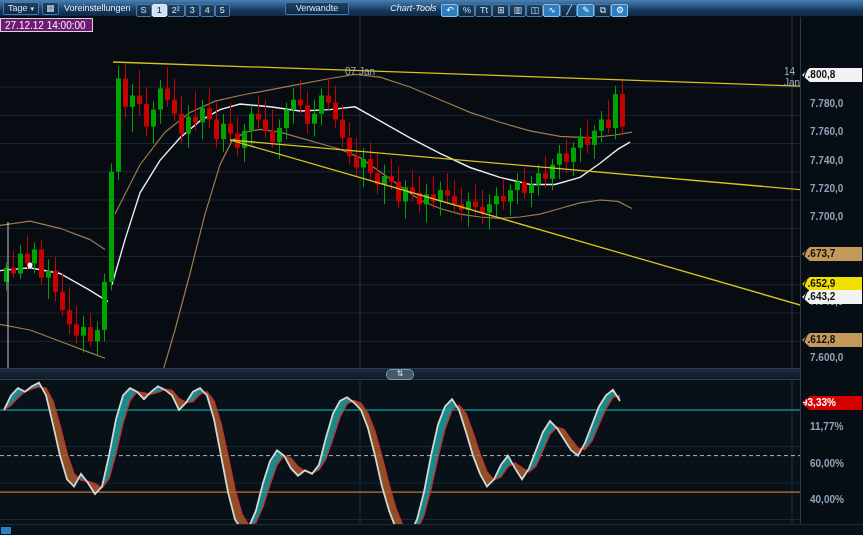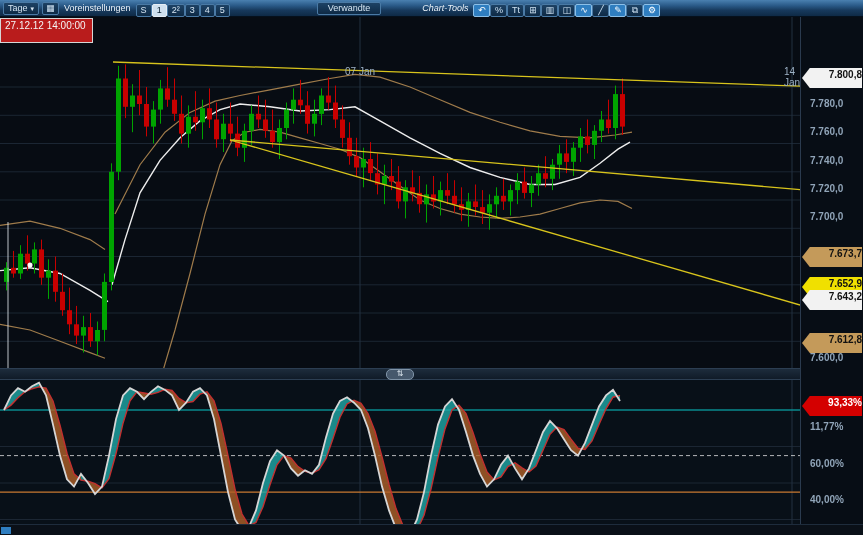--- a/index.html
+++ b/index.html
@@ -13,39 +13,39 @@
   .tb-btn{background:linear-gradient(#1d4265,#0e2a45);border:1px solid #4a7aa5;border-radius:2px;
     color:#d5e5f2;font-size:9px;height:13px;line-height:10px;padding:0 4px;cursor:pointer;
     font-family:"Liberation Sans",sans-serif;}
   .tb-btn.active{background:#cfe0ee;color:#0a2030;border-color:#e5eef5;}
   .tb-label{color:#e9f1f8;font-size:9px;padding:6px 2px;white-space:nowrap;}
   .tb-icon{width:17px;box-sizing:border-box;text-align:center;font-size:9px;padding:0 1px;
     background:linear-gradient(#1d4265,#0e2a45);border:1px solid #4a7aa5;border-radius:2px;
     color:#cfe2f2;height:13px;line-height:11px;cursor:pointer;}
   .tb-icon.blue{background:#2f7ec0;border-color:#8cc0e8;color:#fff;}
   .caret{font-size:7px;margin-left:3px;}
-  .related{margin-left:84px;padding:0 10px;}
+  .related{margin-left:52px;padding:0 10px;}
   .tools-lbl{margin-left:36px;font-style:italic;}
   
   #main-chart{position:absolute;left:0;top:17px;background:#070c13;}
   #osc-chart{position:absolute;left:0;top:380px;background:#081018;}
   #date-labels{position:absolute;left:0;top:17px;width:800px;height:15px;pointer-events:none;z-index:3;}
   .dlabel{position:absolute;top:3px;transform:translateX(-50%);color:#9db1c5;font-size:10px;margin-top:46px;}
-  .tooltip{position:absolute;left:0;top:18px;background:#b91c1c;border:1px solid #d6d6d6;
-    color:#f5f5f5;font-size:10px;padding:1px 6px 11px 4px;z-index:7;white-space:nowrap;}
+  .tooltip{position:absolute;left:0;top:18px;background:#701a75;border:1px solid #d6d6d6;
+    color:#f5f5f5;font-size:10px;padding:1px 6px 0 4px;z-index:7;white-space:nowrap;}
   .splitter{position:absolute;left:0;top:368px;width:800px;height:12px;box-sizing:border-box;
     background:linear-gradient(#1d2c3c,#101b28);border-top:1px solid #2c3e52;
     border-bottom:1px solid #2c3e52;display:flex;align-items:center;justify-content:center;z-index:4;}
   .pill{width:26px;height:9px;background:#46586c;border:1px solid #8094a8;border-radius:5px;
     color:#dfe8f0;font-size:8px;line-height:8px;text-align:center;cursor:pointer;}
   
   .axis-col{position:absolute;left:800px;top:17px;width:63px;height:507px;background:#070d15;
     border-left:1px solid #2a3a4e;z-index:2;}
   .tick{position:absolute;left:9px;color:#90a4b8;font-size:10px;line-height:12px;white-space:nowrap;font-weight:bold;}
-  .badge{position:absolute;left:1px;width:60px;height:20px;line-height:14px;text-align:right;
+  .badge{position:absolute;left:1px;width:60px;height:14px;line-height:14px;text-align:left;
     font-size:10px;font-weight:bold;clip-path:polygon(0 50%,13% 0,100% 0,100% 100%,13% 100%);z-index:3;}
   
   .bottom-bar{position:absolute;left:0;top:524px;width:863px;height:11px;background:#0a1018;
     border-top:1px solid #1e2c3c;z-index:5;}
   .corner-sq{position:absolute;left:1px;top:2px;width:10px;height:7px;background:#2f7ec0;cursor:pointer;}
 </style>
 </head>
 <body>
 
 <div class="root">

